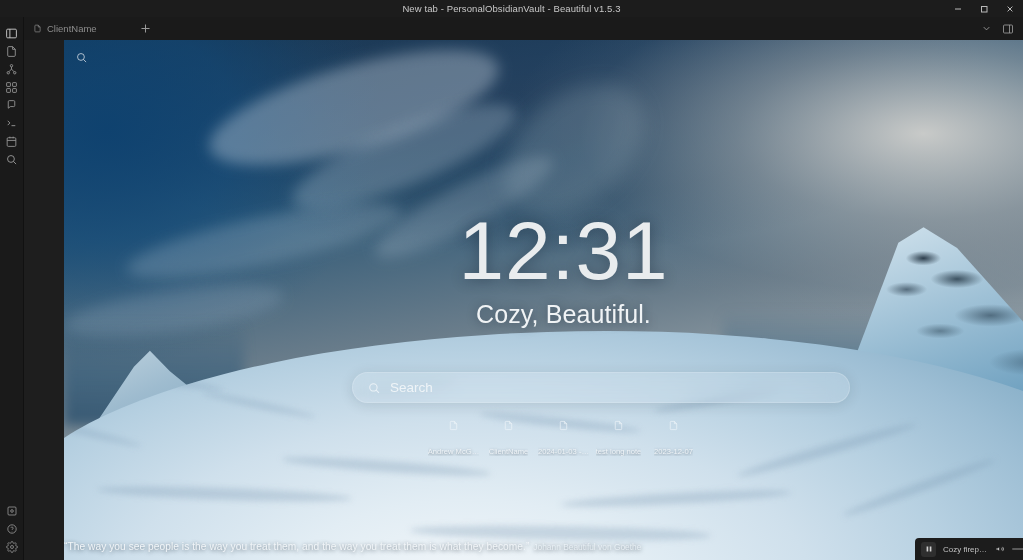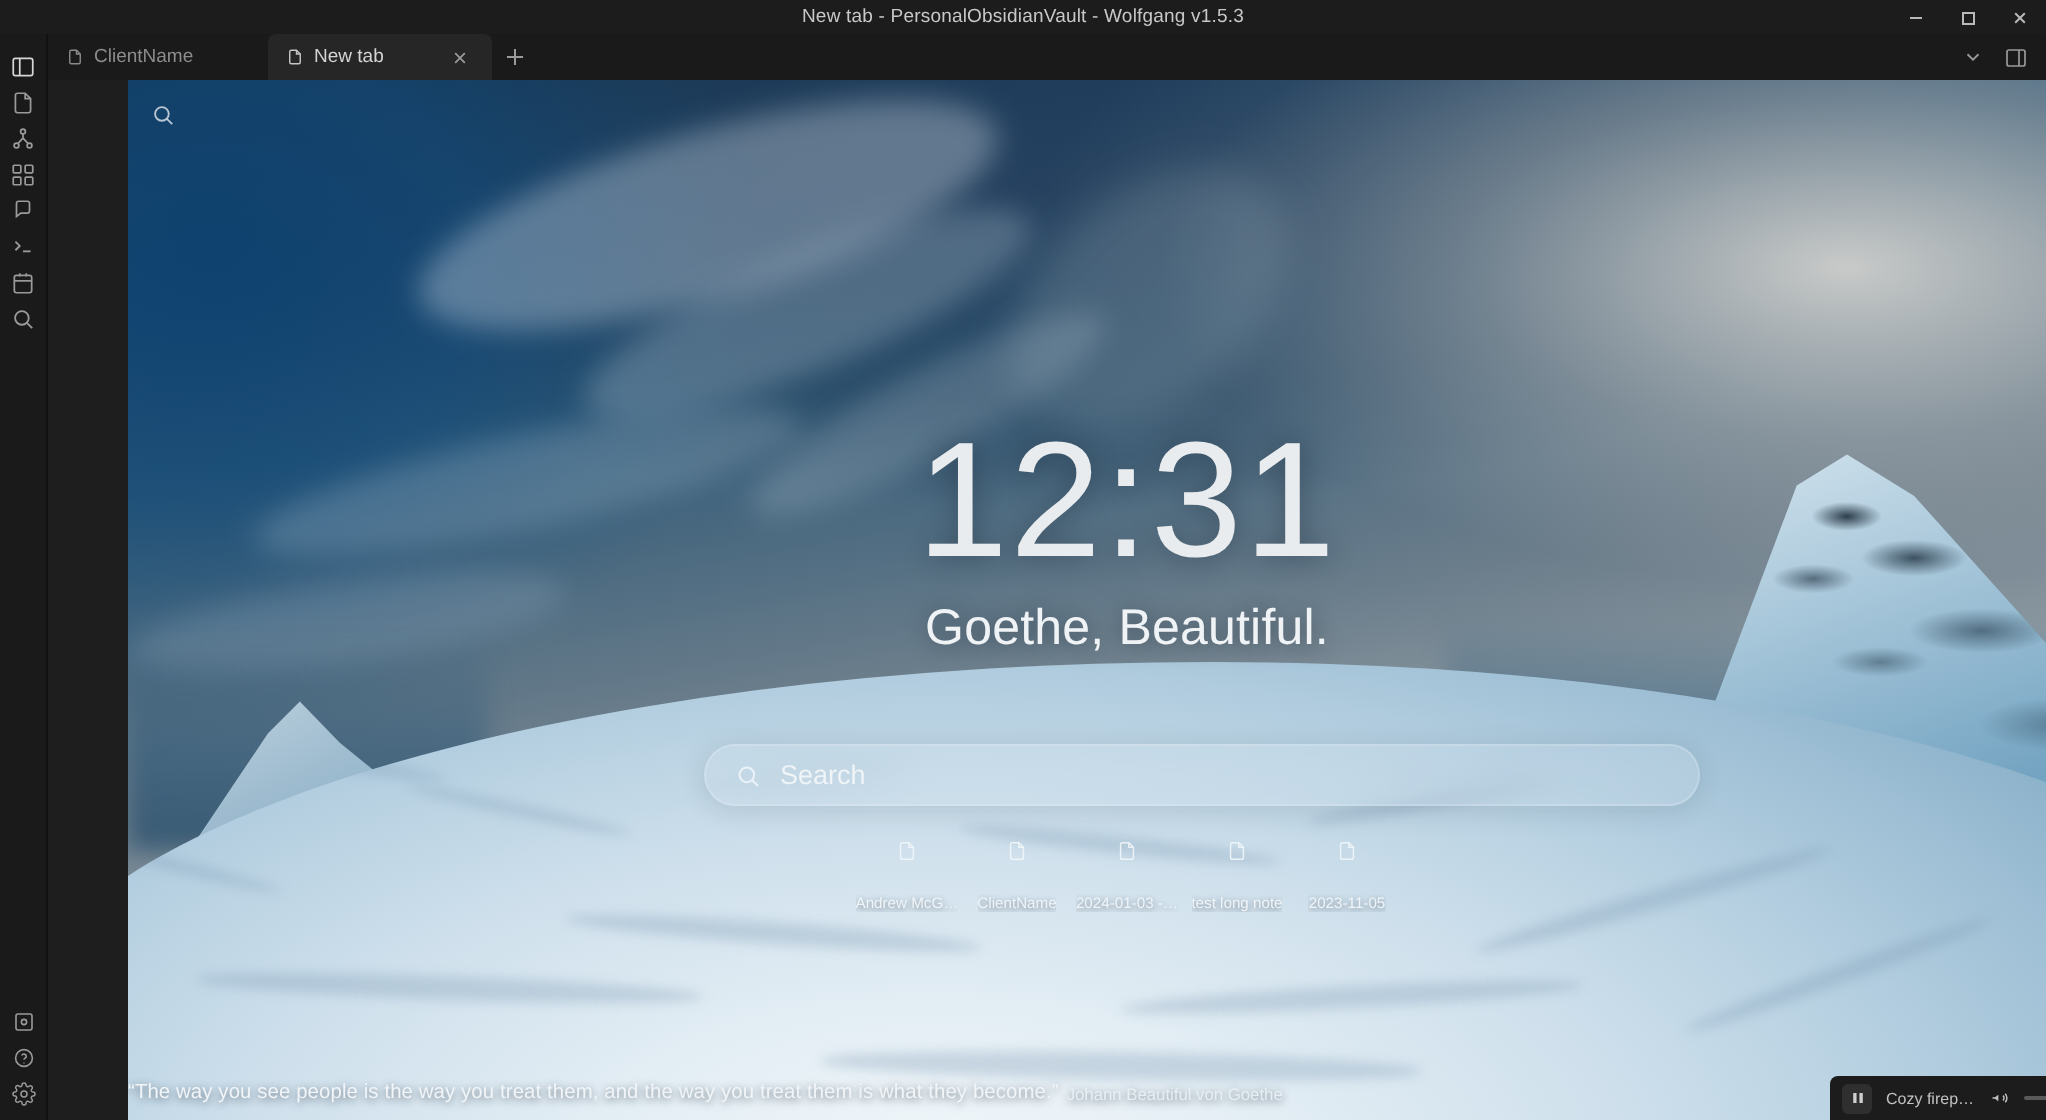--- a/index.html
+++ b/index.html
@@ -304,21 +304,21 @@
     background: #f0f0f0; left: 62%; transform: translateX(-50%);
     box-shadow: 0 0 2px rgba(0,0,0,0.5);
   }
 </style>
 </head>
 <body>
 
 <div id="app">
 
   <div class="titlebar">
-    <div class="titlebar-text">New tab - PersonalObsidianVault - Wolfgang v1.5.3</div>
+    <div class="titlebar-text">New tab - PersonalObsidianVault - Beautiful v1.5.3</div>
     <div class="win-controls">
       <div class="win-btn">
         <svg width="10" height="10" viewBox="0 0 10 10">
             <path d="M2 5h6" stroke="currentColor" stroke-width="1" fill="none"></path>
           </svg>
       </div>
       <div class="win-btn">
         <svg width="10" height="10" viewBox="0 0 10 10">
             <rect x="2.5" y="2.5" width="5.5" height="5.5" stroke="currentColor" stroke-width="1" fill="none"></rect>
           </svg>
@@ -418,34 +418,20 @@
 
   <div class="tabbar">
     <div class="tab">
       <span class="ticon">
         <svg width="9" height="9" viewBox="0 0 24 24" fill="none" stroke="currentColor" stroke-width="1.9">
           <path d="M14 3H7a2 2 0 00-2 2v14a2 2 0 002 2h10a2 2 0 002-2V8l-5-5z"></path>
             <path d="M14 3v5h5"></path>
         </svg>
       </span>
       <span class="tlabel">ClientName</span>
-    </div>
-    <div class="tab active">
-      <span class="ticon">
-        <svg width="9" height="9" viewBox="0 0 24 24" fill="none" stroke="currentColor" stroke-width="1.9">
-          <path d="M14 3H7a2 2 0 00-2 2v14a2 2 0 002 2h10a2 2 0 002-2V8l-5-5z"></path>
-            <path d="M14 3v5h5"></path>
-        </svg>
-      </span>
-      <span class="tlabel">New tab</span>
-      <span class="tab-close">
-        <svg width="8" height="8" viewBox="0 0 10 10">
-            <path d="M2 2l6 6M8 2L2 8" stroke="currentColor" stroke-width="1.1" fill="none"></path>
-          </svg>
-      </span>
     </div>
     <div class="tab-add">
       <svg width="11" height="11" viewBox="0 0 12 12">
           <path d="M6 1.6v8.8M1.6 6h8.8" stroke="currentColor" stroke-width="1.1" fill="none"></path>
         </svg>
     </div>
     <div class="tabbar-right">
       <div class="tbr-btn">
         <svg width="11" height="11" viewBox="0 0 24 24" fill="none" stroke="currentColor" stroke-width="2">
             <path d="M6 9l6 6 6-6"></path>
@@ -495,21 +481,21 @@
 
     <div class="content-search-icon">
       <svg width="13" height="13" viewBox="0 0 24 24" fill="none" stroke="currentColor" stroke-width="1.7">
         <circle cx="11" cy="11" r="6.3"></circle>
           <line x1="15.8" y1="15.8" x2="20.5" y2="20.5"></line>
       </svg>
     </div>
 
     <div class="center-stack">
       <div class="clock">12:31</div>
-      <div class="greeting">Goethe, Beautiful.</div>
+      <div class="greeting">Cozy, Beautiful.</div>
     </div>
 
     <div class="searchbar">
       <span class="s-icon">
         <svg width="14" height="14" viewBox="0 0 24 24" fill="none" stroke="currentColor" stroke-width="1.8">
           <circle cx="11" cy="11" r="6.3"></circle>
             <line x1="15.8" y1="15.8" x2="20.5" y2="20.5"></line>
         </svg>
       </span>
       <input type="text" value="" placeholder="Search" style="">
@@ -552,21 +538,21 @@
         </span>
         <span class="rf-label">test long note</span>
       </div>
       <div class="rf-item">
         <span class="rf-icon">
           <svg width="11" height="13" viewBox="0 0 24 24" fill="none" stroke="currentColor" stroke-width="1.6">
             <path d="M14 3H7a2 2 0 00-2 2v14a2 2 0 002 2h10a2 2 0 002-2V8l-5-5z"></path>
               <path d="M14 3v5h5"></path>
           </svg>
         </span>
-        <span class="rf-label">2023-11-05</span>
+        <span class="rf-label">2023-12-07</span>
       </div>
     </div>
 
     <div class="quote-block">
       <div class="quote-text">“The way you see people is the way you treat them, and the way you treat them is what they become.”</div>
       <div class="quote-author">Johann Beautiful von Goethe</div>
     </div>
 
     <div class="player">
       <div class="player-btn">

